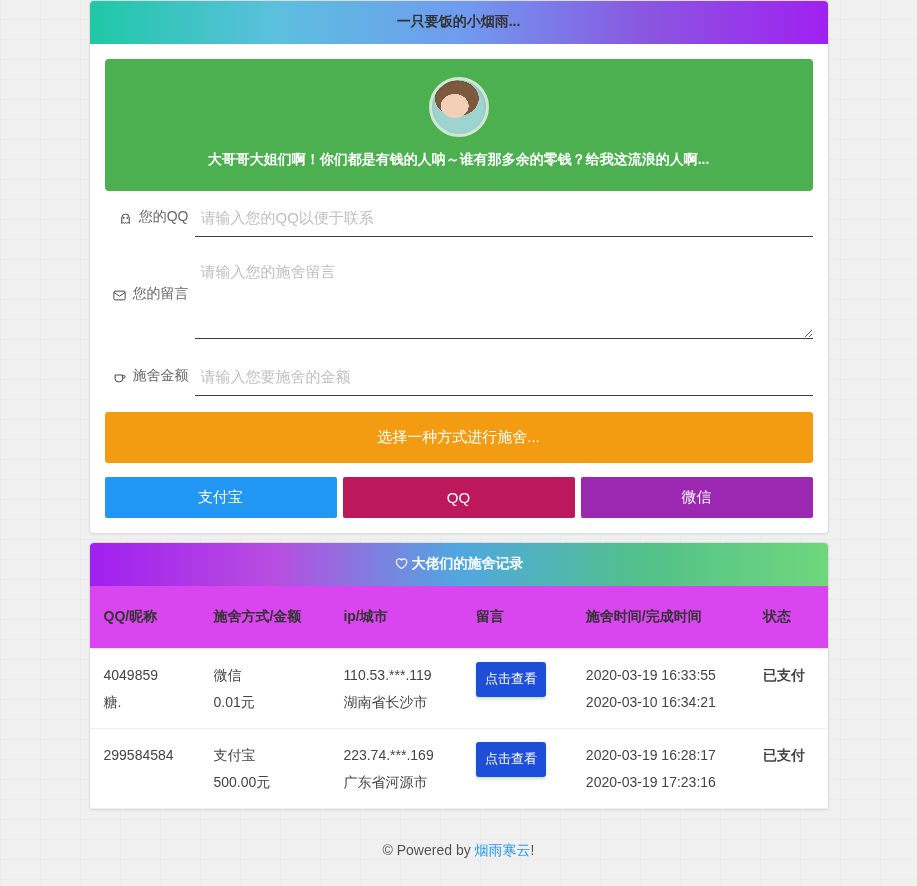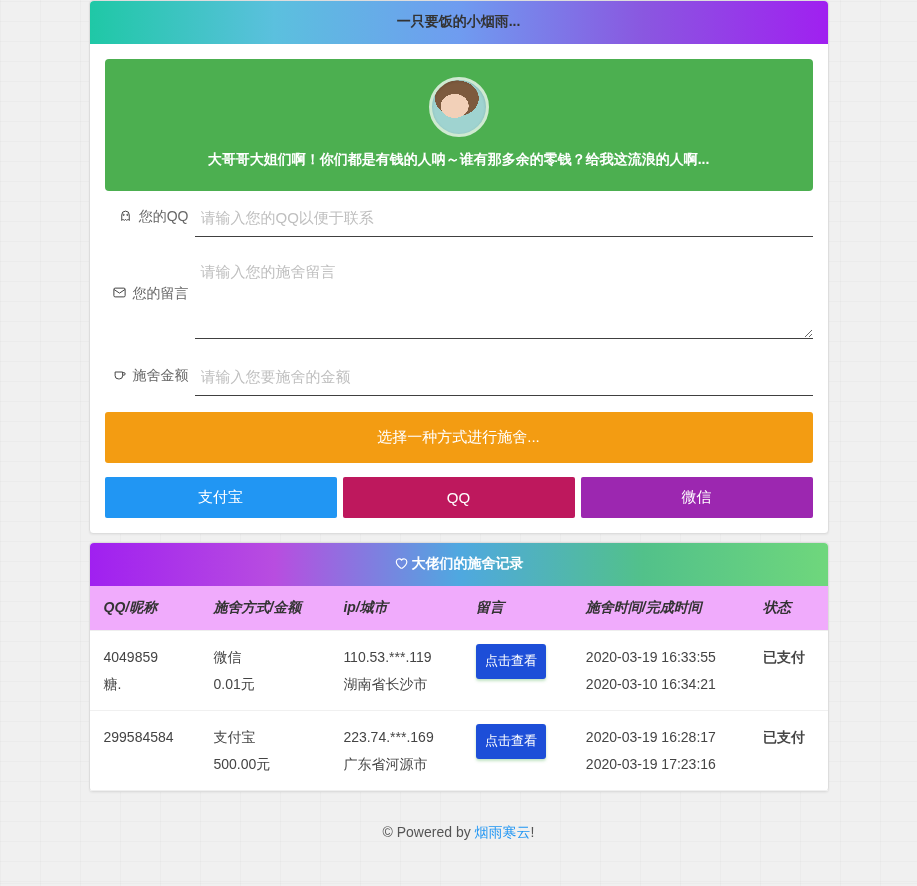--- a/index.html
+++ b/index.html
@@ -54,21 +54,21 @@
       radial-gradient(ellipse 22px 18px at 46% 34%, #7d5a3e 0 99%, transparent 100%),
       linear-gradient(#9fd3d0,#9fd3d0);
     margin: 0 auto 14px;
     box-shadow: 0 1px 3px rgba(0,0,0,.15) inset;
   }
   .jumbo .msg { font-size: 14px; font-weight: bold; }
   .form-row { display: flex; align-items: flex-start; padding: 8px 0; }
   .form-label {
     width: 90px; flex: 0 0 90px;
     color: #666; font-size: 14px;
-    display: flex; align-items: flex-start; justify-content: flex-end;
+    display: flex; align-items: flex-end; justify-content: flex-end;
     padding-right: 6px; padding-top: 9px;
   }
   .form-label svg { width: 15px; height: 15px; margin-right: 6px; stroke: #444; fill: none; stroke-width: 1.6; }
   .form-ctrl { flex: 1; }
   .input, .textarea {
     width: 100%;
     border: none;
     border-bottom: 1px solid #404040;
     padding: 10px 6px;
     font-size: 15px;
@@ -88,22 +88,22 @@
   .pay-btn {
     flex: 1; color: #fff; text-align: center; padding: 11px 0;
     font-size: 15px; border: none; cursor: pointer; border-radius: 2px;
   }
   .pay-ali { background: #2196F3; }
   .pay-qq  { background: #be185d; }
   .pay-wx  { background: #9C27B0; }
   .heart-icon { display:inline-block; vertical-align:-2px; margin-right:4px; }
   table.records { width: 100%; border-collapse: collapse; }
   table.records th {
-    text-align: left; padding: 13px 14px; color: #333; font-weight: bold;
-    border-bottom: 1px solid #eee; font-size: 14px; background:#f0abfc;font-style:italic;
+    text-align: left; padding: 22px 14px; color: #333; font-weight: bold;
+    border-bottom: 1px solid #eee; font-size: 14px; background:#d946ef;
   }
   table.records td {
     padding: 13px 14px; vertical-align: top; color: #444;
     border-bottom: 1px solid #f0f0f0; font-size: 14px; line-height: 1.9;
   }
   .badge {
     background: #1d4ed8; color: #fff; padding: 5px 9px;
     border-radius: 3px; font-size: 13px; display: inline-block;
     box-shadow: 0 2px 3px rgba(76,175,80,.35);
     cursor: pointer;

